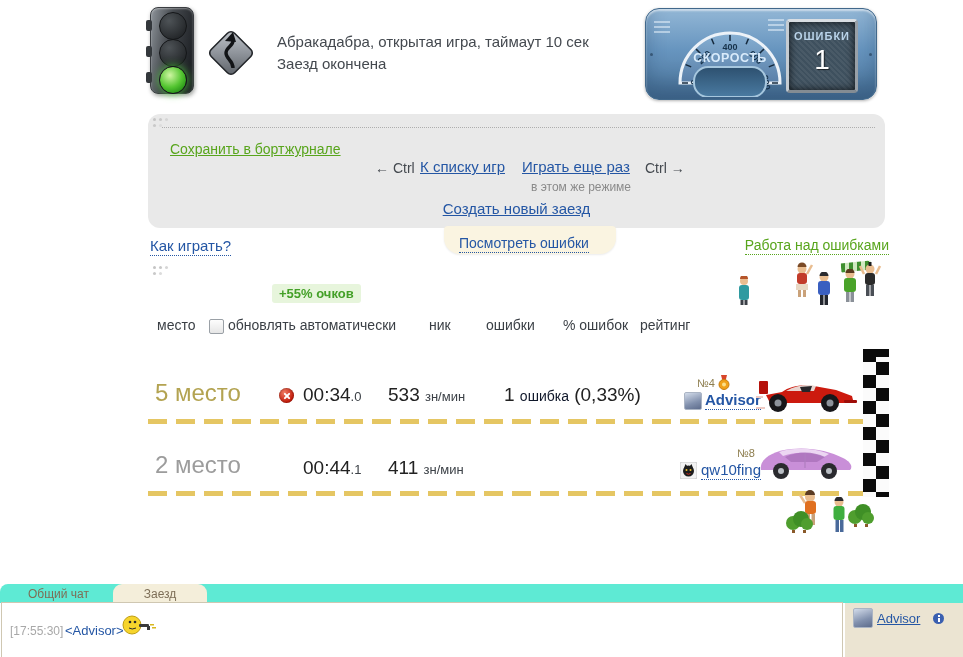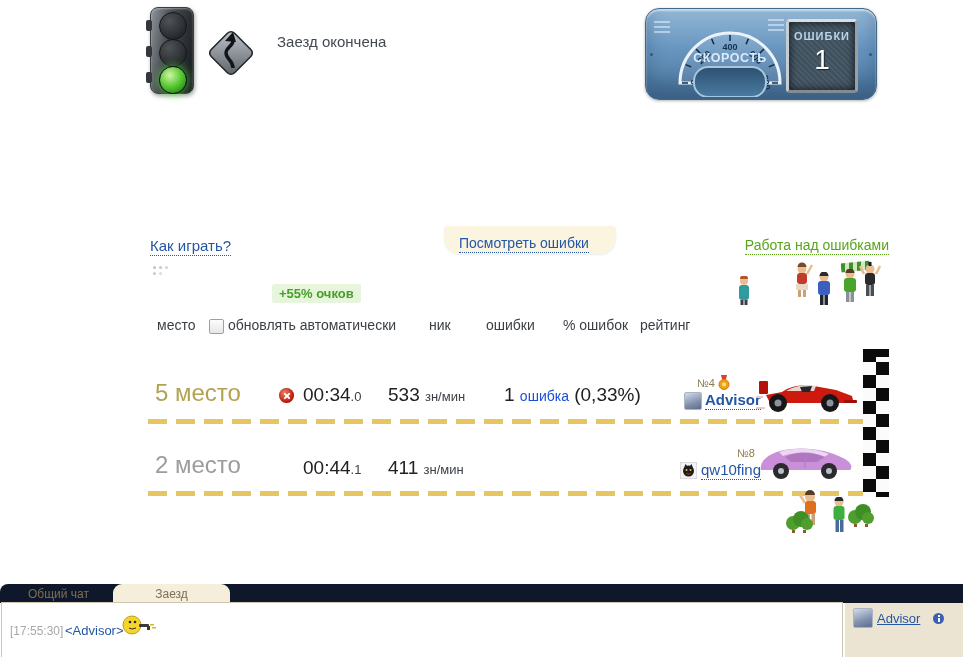--- a/index.html
+++ b/index.html
@@ -74,38 +74,38 @@
   .place1{left:155px;top:379px;color:#b3a351;}
   .place2{left:155px;top:451px;color:#9c9c9c;}
   .err-ico{left:279px;top:388px;width:15px;height:15px;border-radius:50%;
     background:radial-gradient(circle at 35% 30%,#ef7a62,#c21807 72%);box-shadow:inset 0 0 2px rgba(0,0,0,.5);}
   .err-ico::before,.err-ico::after{content:"";position:absolute;left:3.5px;top:6.5px;width:8px;height:2px;
     background:#fff;border-radius:1px;}
   .err-ico::before{transform:rotate(45deg);}
   .err-ico::after{transform:rotate(-45deg);}
   .metric{font-size:19px;color:#222;white-space:nowrap;}
   .metric .small{font-size:13px;color:#3c4147;}
-  .metric .word{font-size:14px;color:#1d4ed8;}
+  .metric .word{font-size:14px;color:#0f172a;}
   .carno{font-size:11px;color:#8d7d4d;white-space:nowrap;}
   .avatar{width:16px;height:16px;border-radius:2px;border:1px solid #aab4c4;
     background:linear-gradient(160deg,#d3dcea,#8190ad 60%,#5d6c8c);}
   .nick{font-size:15px;}
   .bold{font-weight:bold;}
 
   .dash-line{left:148px;width:737px;height:5px;
     background:repeating-linear-gradient(90deg,#e5c663 0 19px,transparent 19px 28px);}
   .finish{left:863px;top:349px;width:26px;height:148px;}
   .fcol{position:absolute;top:0;width:13px;height:148px;
     background:repeating-linear-gradient(180deg,#0b0b0b 0 13px,#fbfbfb 13px 26px);}
   .fcol.c2{left:13px;background-position:0 13px;}
 
   
-  .chat-bar{left:0;top:584px;width:963px;height:19px;background:#0f172a;border-radius:8px 0 0 0;}
+  .chat-bar{left:0;top:584px;width:963px;height:19px;background:#5eead4;border-radius:8px 0 0 0;}
   .chat-tab-label{position:absolute;top:3px;font-size:12px;color:#7d6e57;cursor:pointer;}
-  .chat-tab-active{position:absolute;left:113px;top:0;width:117px;height:19px;background:#f4eeda;
+  .chat-tab-active{position:absolute;left:113px;top:0;width:94px;height:19px;background:#f4eeda;
     border-radius:9px 9px 0 0;text-align:center;cursor:pointer;}
   .chat-tab-active span{font-size:12px;color:#7d6e57;line-height:19px;}
   .chat-box{left:1px;top:602px;width:840px;height:55px;background:#fff;border:1px solid #cfc7b2;}
   .msg-time{position:absolute;left:8px;top:21px;font-size:12px;color:#a8a8a8;}
   .msg-author{position:absolute;left:63px;top:20px;font-size:13px;}
   .smiley{position:absolute;left:120px;top:11px;}
   .side{left:845px;top:603px;width:118px;height:54px;background:#ebe4d2;}
   .side .avatar{position:absolute;left:8px;top:5px;width:18px;height:18px;}
   .side-nick{position:absolute;left:32px;top:8px;font-size:13px;}
   .info-ico{position:absolute;left:88px;top:10px;width:11px;height:11px;border-radius:50%;background:#3a5fb0;}
@@ -136,20 +136,21 @@
           <stop offset="0.5" stop-color="#8f949b"></stop>
           <stop offset="1" stop-color="#5c6167"></stop>
       </linearGradient>
     </defs>
     <rect x="10.5" y="10.5" width="33" height="33" rx="5" transform="rotate(45 27 27)" fill="url(#signG)" stroke="#23262a" stroke-width="1.6"></rect>
     <path d="M29,42 C29,34 22,33 22,27 C22,21 29,20 29,15" fill="none" stroke="#121417" stroke-width="3.4"></path>
     <polygon points="29,6 21,15 32,16" fill="#121417"></polygon>
   </svg>
 
   <div class="abs race-info">
+    <div>Абракадабра, открытая игра, таймаут 10 сек</div>
     <div>Заезд окончена</div>
   </div>
 
   <div class="abs dash-panel">
     <div class="hatch" style="left:8px;top:12px"></div>
     <div class="hatch" style="left:122px;top:10px"></div>
     <div class="screw" style="left:4px;top:44px"></div>
     <div class="screw" style="right:4px;top:44px"></div>
 
     <svg class="gauge" width="160" height="86" viewBox="0 0 160 86">
@@ -185,20 +186,31 @@
       <text x="78" y="51" font-size="12.5" font-weight="bold" letter-spacing="0.5" fill="#d9ebfb" text-anchor="middle">СКОРОСТЬ</text>
       <rect x="42" y="56" width="72" height="30" rx="14" fill="url(#dispG)" stroke="#a6c7de" stroke-width="2"></rect>
     </svg>
 
     <div class="err-box">
       <div class="err-label">ОШИБКИ</div>
       <div class="err-value">1</div>
     </div>
   </div>
 
+  <div class="abs actions">
+    <div class="grip" style="left:5px;top:4px"></div>
+    <div class="dotted-rule"></div>
+    <a class="save-link lgreen u-solid">Сохранить в бортжурнале</a>
+    <span class="ctrl" style="left:227px">← Ctrl</span>
+    <a class="mid-link lblue u-solid" style="left:272px">К списку игр</a>
+    <a class="mid-link lblue u-solid" style="left:374px">Играть еще раз</a>
+    <span class="ctrl" style="left:497px">Ctrl →</span>
+    <div class="same-mode">в этом же режиме</div>
+    <div class="new-race"><a class="lblue u-solid">Создать новый заезд</a></div>
+  </div>
 
   <div class="abs tab-shape"></div>
   <a class="abs nav-link lblue u-dot" style="left:150px;top:237px;font-size:15px">Как играть?</a>
   <a class="abs nav-link lblue u-dot" style="left:459px;top:235px">Посмотреть ошибки</a>
   <a class="abs nav-link lgreen u-dot" style="right:74px;top:237px">Работа над ошибками</a>
 
   <div class="abs grip" style="left:153px;top:266px"></div>
   <div class="abs badge">+55% очков</div>
 
   <span class="abs thead" style="left:157px">место</span>

